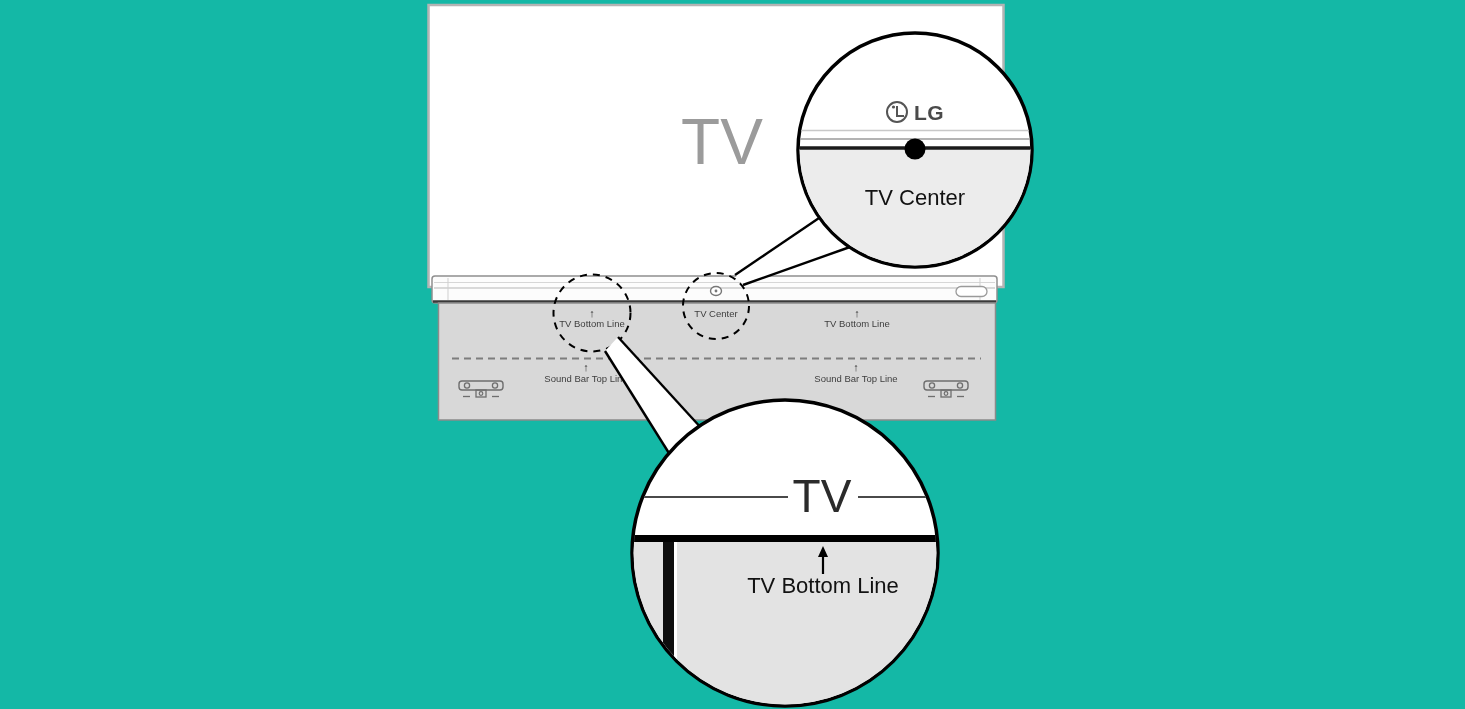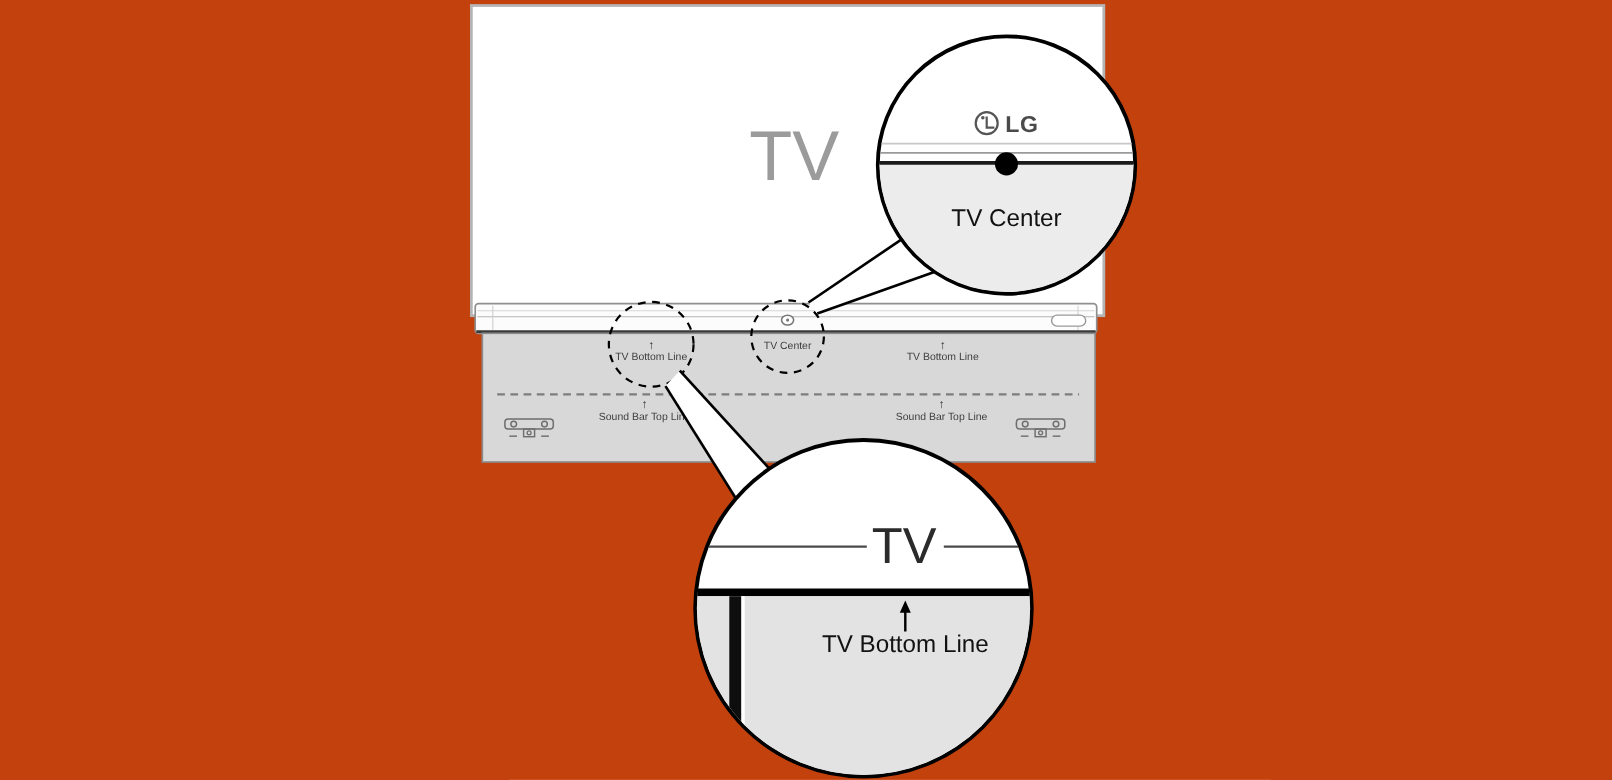--- a/index.html
+++ b/index.html
@@ -7,21 +7,21 @@
     padding: 0;
     background: #ffffff;
     width: 1465px;
     height: 709px;
     overflow: hidden;
   }
   .canvas {
     position: relative;
     width: 1465px;
     height: 709px;
-    background: #c2410c;
+    background: #14b8a6;
   }
   svg text {
     font-family: "Liberation Sans", "DejaVu Sans", sans-serif;
   }
   .ctr        { text-anchor: middle; }
   .tv-big     { font-size: 64px; fill: #9b9b9b; font-weight: 400; }
   .tv-mid     { font-size: 46px; fill: #2b2b2b; }
   .lbl-small  { font-size: 9.5px; fill: #3e3e3e; }
   .arrow-sm   { font-size: 11px; fill: #2e2e2e; }
   .lg-text    { font-size: 21px; font-weight: 700; fill: #4a4a4a; letter-spacing: 0.5px; }

